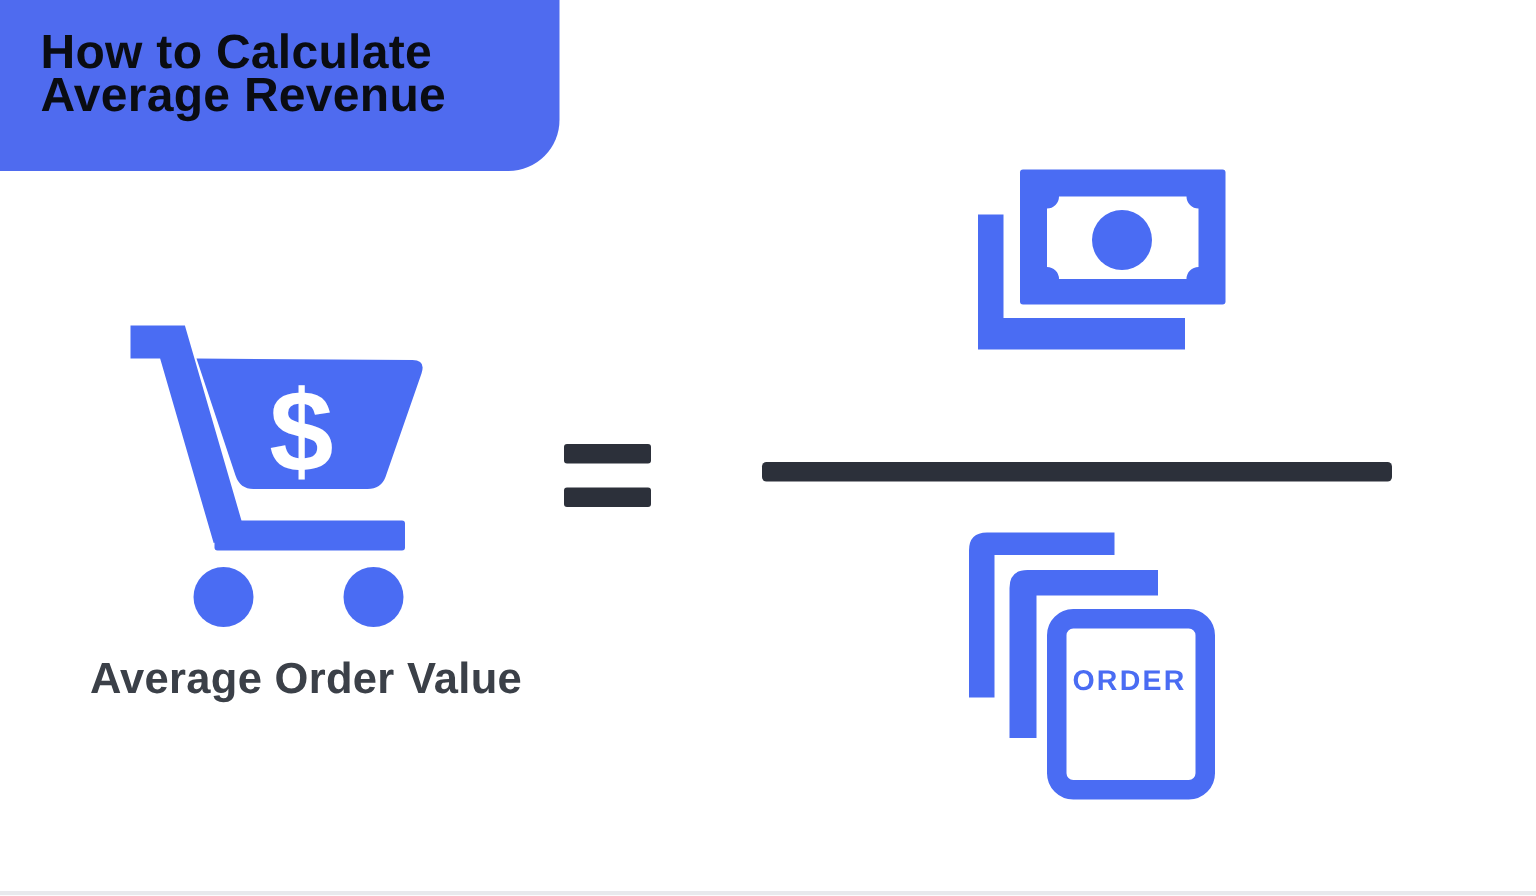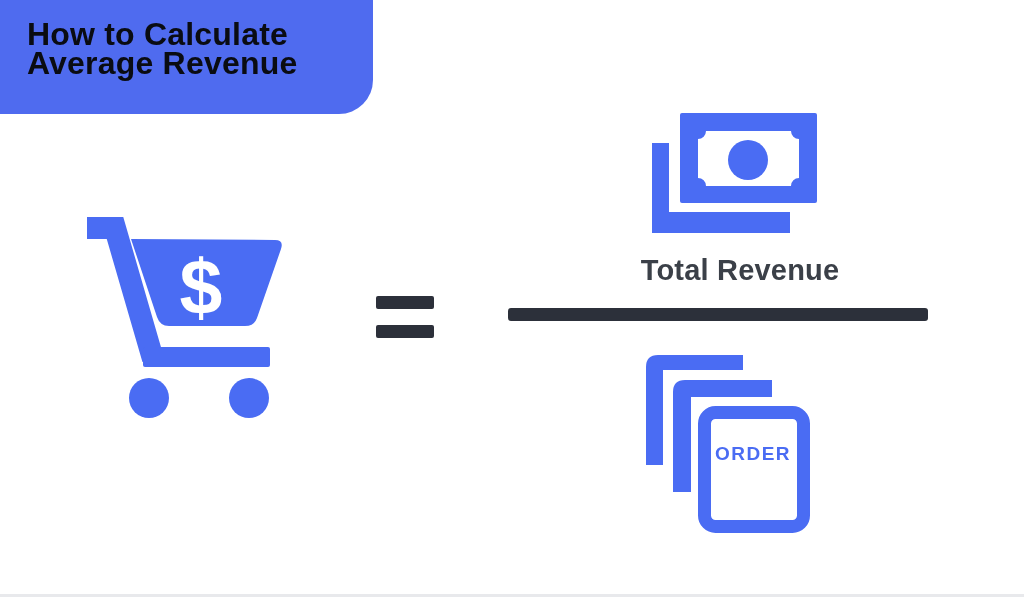--- a/index.html
+++ b/index.html
@@ -68,34 +68,34 @@
 
   <svg class="cart-svg" width="200" height="210" viewBox="0 0 200 210" aria-hidden="true">
     <path d="M2,15 H30 L68,146" fill="none" stroke="var(--icon-blue,#4a6cf3)" stroke-width="22" stroke-linecap="butt" stroke-linejoin="miter"></path>
     <path d="M46,26 L190,27 Q199,27 196,36 L172,105 Q169,113 160,113 L84,113 Q75,113 72,104 Z" fill="var(--icon-blue,#4a6cf3)"></path>
     <rect x="58" y="134" width="127" height="20" rx="2" fill="var(--icon-blue,#4a6cf3)"></rect>
     <circle cx="64" cy="185" r="20" fill="var(--icon-blue,#4a6cf3)"></circle>
     <circle cx="164" cy="185" r="20" fill="var(--icon-blue,#4a6cf3)"></circle>
     <text x="116" y="101" text-anchor="middle" font-size="77" font-weight="700" fill="#ffffff">$</text>
   </svg>
 
+  <div class="term-label label-aov">Average Order Value</div>
 
   <div class="equals" aria-label="=">
     <div class="bar top"></div>
     <div class="bar bottom"></div>
   </div>
 
   <svg class="money-svg" width="170" height="125" viewBox="0 0 170 125" aria-hidden="true">
     <path d="M2,33 H19 V102 H140 V123 H2 Z" fill="var(--icon-blue,#4a6cf3)"></path>
     <rect x="30" y="3" width="137" height="90" rx="2" fill="var(--icon-blue,#4a6cf3)"></rect>
     <path d="M56,21 H141 A8,8 0 0 0 149,29 V68 A8,8 0 0 0 141,76 H56 A8,8 0 0 0 48,68 V29 A8,8 0 0 0 56,21 Z" fill="#ffffff"></path>
     <circle cx="98" cy="50" r="20" fill="var(--icon-blue,#4a6cf3)"></circle>
   </svg>
 
-  <div class="term-label label-revenue">Total Revenue</div>
 
   <div class="fraction-line"></div>
 
   <svg class="orders-svg" width="175" height="188" viewBox="0 0 175 188" aria-hidden="true">
     <path d="M18,5 H103 V20 H23 V115 H6 V17 Q6,5 18,5 Z" fill="var(--icon-blue,#4a6cf3)"></path>
     <path d="M45,30 H132 V47 H51 V142 H33 V42 Q33,30 45,30 Z" fill="var(--icon-blue,#4a6cf3)"></path>
     <rect x="64.5" y="62.5" width="99" height="114" rx="11" fill="#ffffff" stroke="var(--icon-blue,#4a6cf3)" stroke-width="13"></rect>
     <text x="113" y="110" text-anchor="middle" font-size="19" font-weight="700" letter-spacing="1.5" fill="var(--icon-blue,#4a6cf3)">ORDER</text>
   </svg>
 

